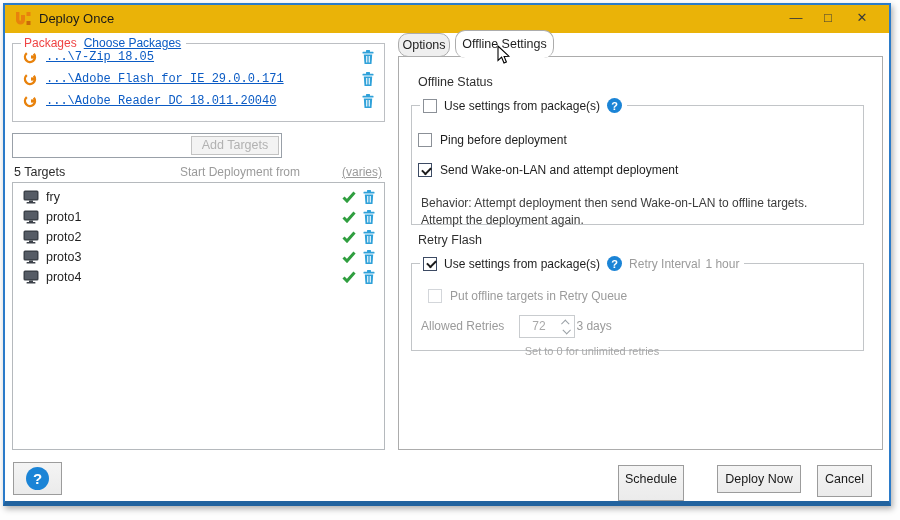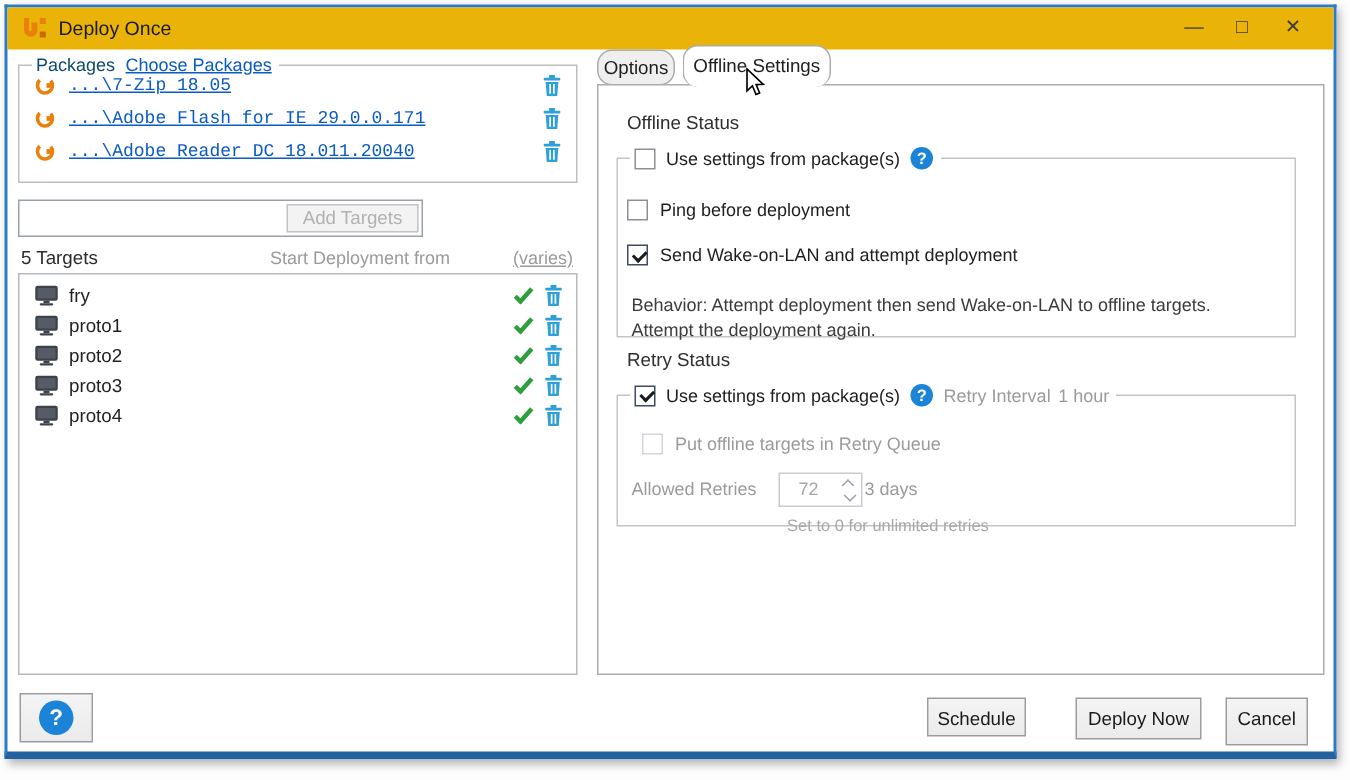--- a/index.html
+++ b/index.html
@@ -13,21 +13,21 @@
   .app-icon { position:absolute; left:8px; top:4px; }
   .title { position:absolute; left:34px; top:6px; font-size:13px; color:#1a1a1a; }
   .winbtn { position:absolute; top:2px; width:26px; height:22px; text-align:center; line-height:22px;
             font-size:13px; color:#3a3a3a; cursor:default; }
   .winbtn.min { right:80px; } .winbtn.max { right:48px; } .winbtn.close { right:14px; }
   
   fieldset { border:1px solid #bcbfc3; position:absolute; background:transparent; }
   legend { margin-left:8px; padding:0 5px 0 3px; display:inline-flex; align-items:center; gap:7px; font-size:12px; }
   
   .packages { left:7px; top:31px; width:373px; height:86px; }
-  .packages legend .grp-title { color:#0c4a6e; }
+  .packages legend .grp-title { color:#ef4444; }
   a.link { color:#0b5bc4; text-decoration:underline; cursor:pointer; }
   .pkg-row { display:flex; align-items:flex-start; gap:9px; height:22px; padding:0 10px 0 10px;font-family:Liberation Mono, monospace; }
   .pkg-row .spacer, .tg-row .spacer { flex:1; }
   
   .comp-box { position:absolute; left:7px; top:128px; width:270px; height:25px; border:1px solid #99a0a8; background:#fff; }
   .comp-box input { position:absolute; left:6px; top:2px; width:175px; height:19px; border:none; outline:none;
                     font-family:"Liberation Sans", sans-serif; font-size:12.5px; color:#222; }
   .comp-box input::placeholder { color:#9b9b9b; }
   .btn { background:linear-gradient(#f4f4f4,#ebebeb); border:1px solid #9c9c9c; color:#1a1a1a;
          font-size:12.5px; text-align:center; cursor:pointer; font-family:"Liberation Sans", sans-serif; }
@@ -68,21 +68,21 @@
   
   .spin { position:absolute; left:98px; top:-4px; width:56px; height:23px; border:1px solid #c9cccf; background:#fff; display:flex; }
   .spin .val { flex:1; text-align:center; line-height:21px; color:#a9a9a9; }
   .spin .arrows { width:16px; display:flex; flex-direction:column; align-items:center; justify-content:center; gap:2px; }
   .chev { width:6px; height:6px; border-left:1.5px solid #9aa0a6; border-top:1.5px solid #9aa0a6; }
   .chev.up { transform:rotate(45deg) translateY(1px); }
   .chev.dn { transform:rotate(225deg) translateY(1px); }
   .hint { position:absolute; left:80px; top:74px; width:200px; text-align:center; font-size:11px; color:#a8a8a8; }
   
   .help-btn { position:absolute; left:8px; top:457px; width:49px; height:33px; display:flex; align-items:center; justify-content:center; }
-  .schedule-btn { position:absolute; left:613px; top:460px; width:66px; height:26px; line-height:26px; }
+  .schedule-btn { position:absolute; left:613px; top:460px; width:66px; height:36px; line-height:26px; }
   .deploy-btn { position:absolute; left:712px; top:460px; width:84px; height:28px; line-height:26px; }
   .cancel-btn { position:absolute; left:812px; top:460px; width:55px; height:32px; line-height:26px; }
   .cursor { position:absolute; left:492px; top:40px; z-index:9; pointer-events:none; }
   svg { display:block; }
 </style>
 </head>
 <body>
 
 <div class="window">
 
@@ -336,21 +336,21 @@
       <div class="frow" style="left:6px; top:50px;">
         <span class="cb checked"></span>
         <span>Send Wake-on-LAN and attempt deployment</span>
       </div>
       <div class="behavior">
         <div>Behavior: Attempt deployment then send Wake-on-LAN to offline targets.</div>
         <div>Attempt the deployment again.</div>
       </div>
     </fieldset>
 
-    <span class="sec-label" style="top:176px;">Retry Status</span>
+    <span class="sec-label" style="top:176px;">Retry Flash</span>
 
     <fieldset class="fs-retry">
       <legend>
         <span class="cb checked"></span>
         <span>Use settings from package(s)</span>
         <span class="qicon sm">?</span>
         <span class="gray">Retry Interval</span>
         <span class="gray" style="margin-left:-2px;">1 hour</span>
       </legend>
       <div class="frow" style="left:16px; top:18px;">

